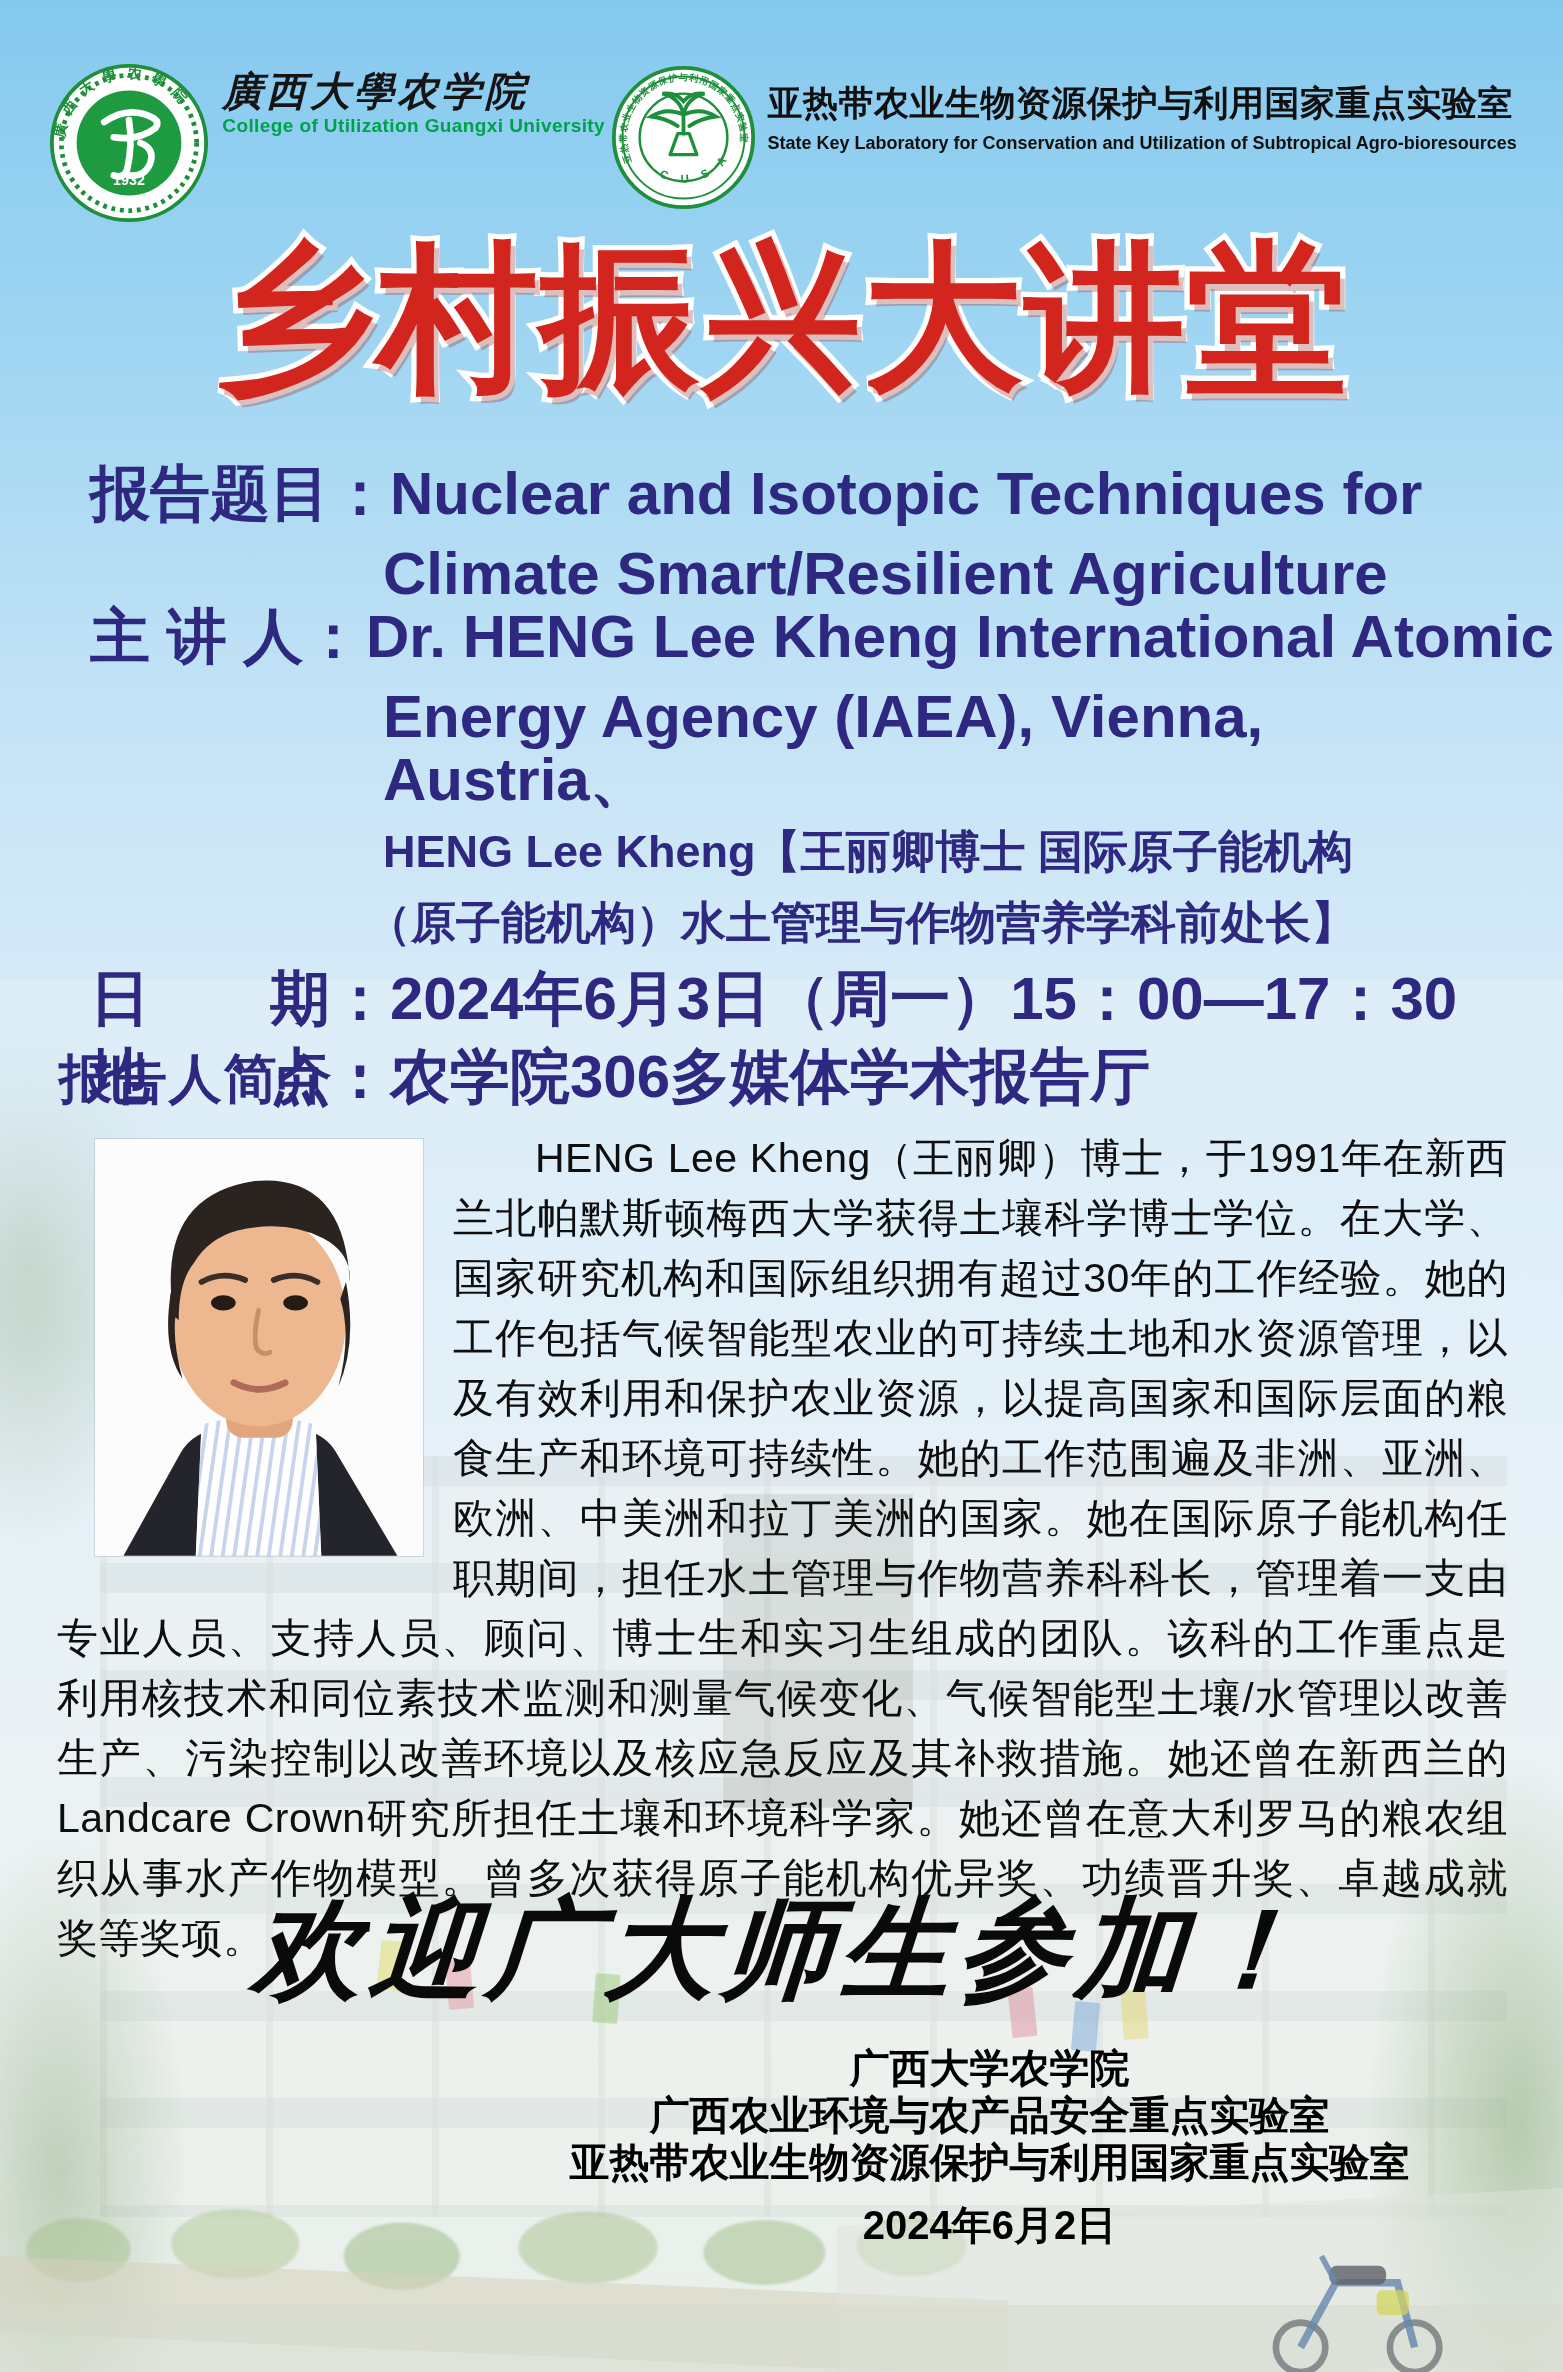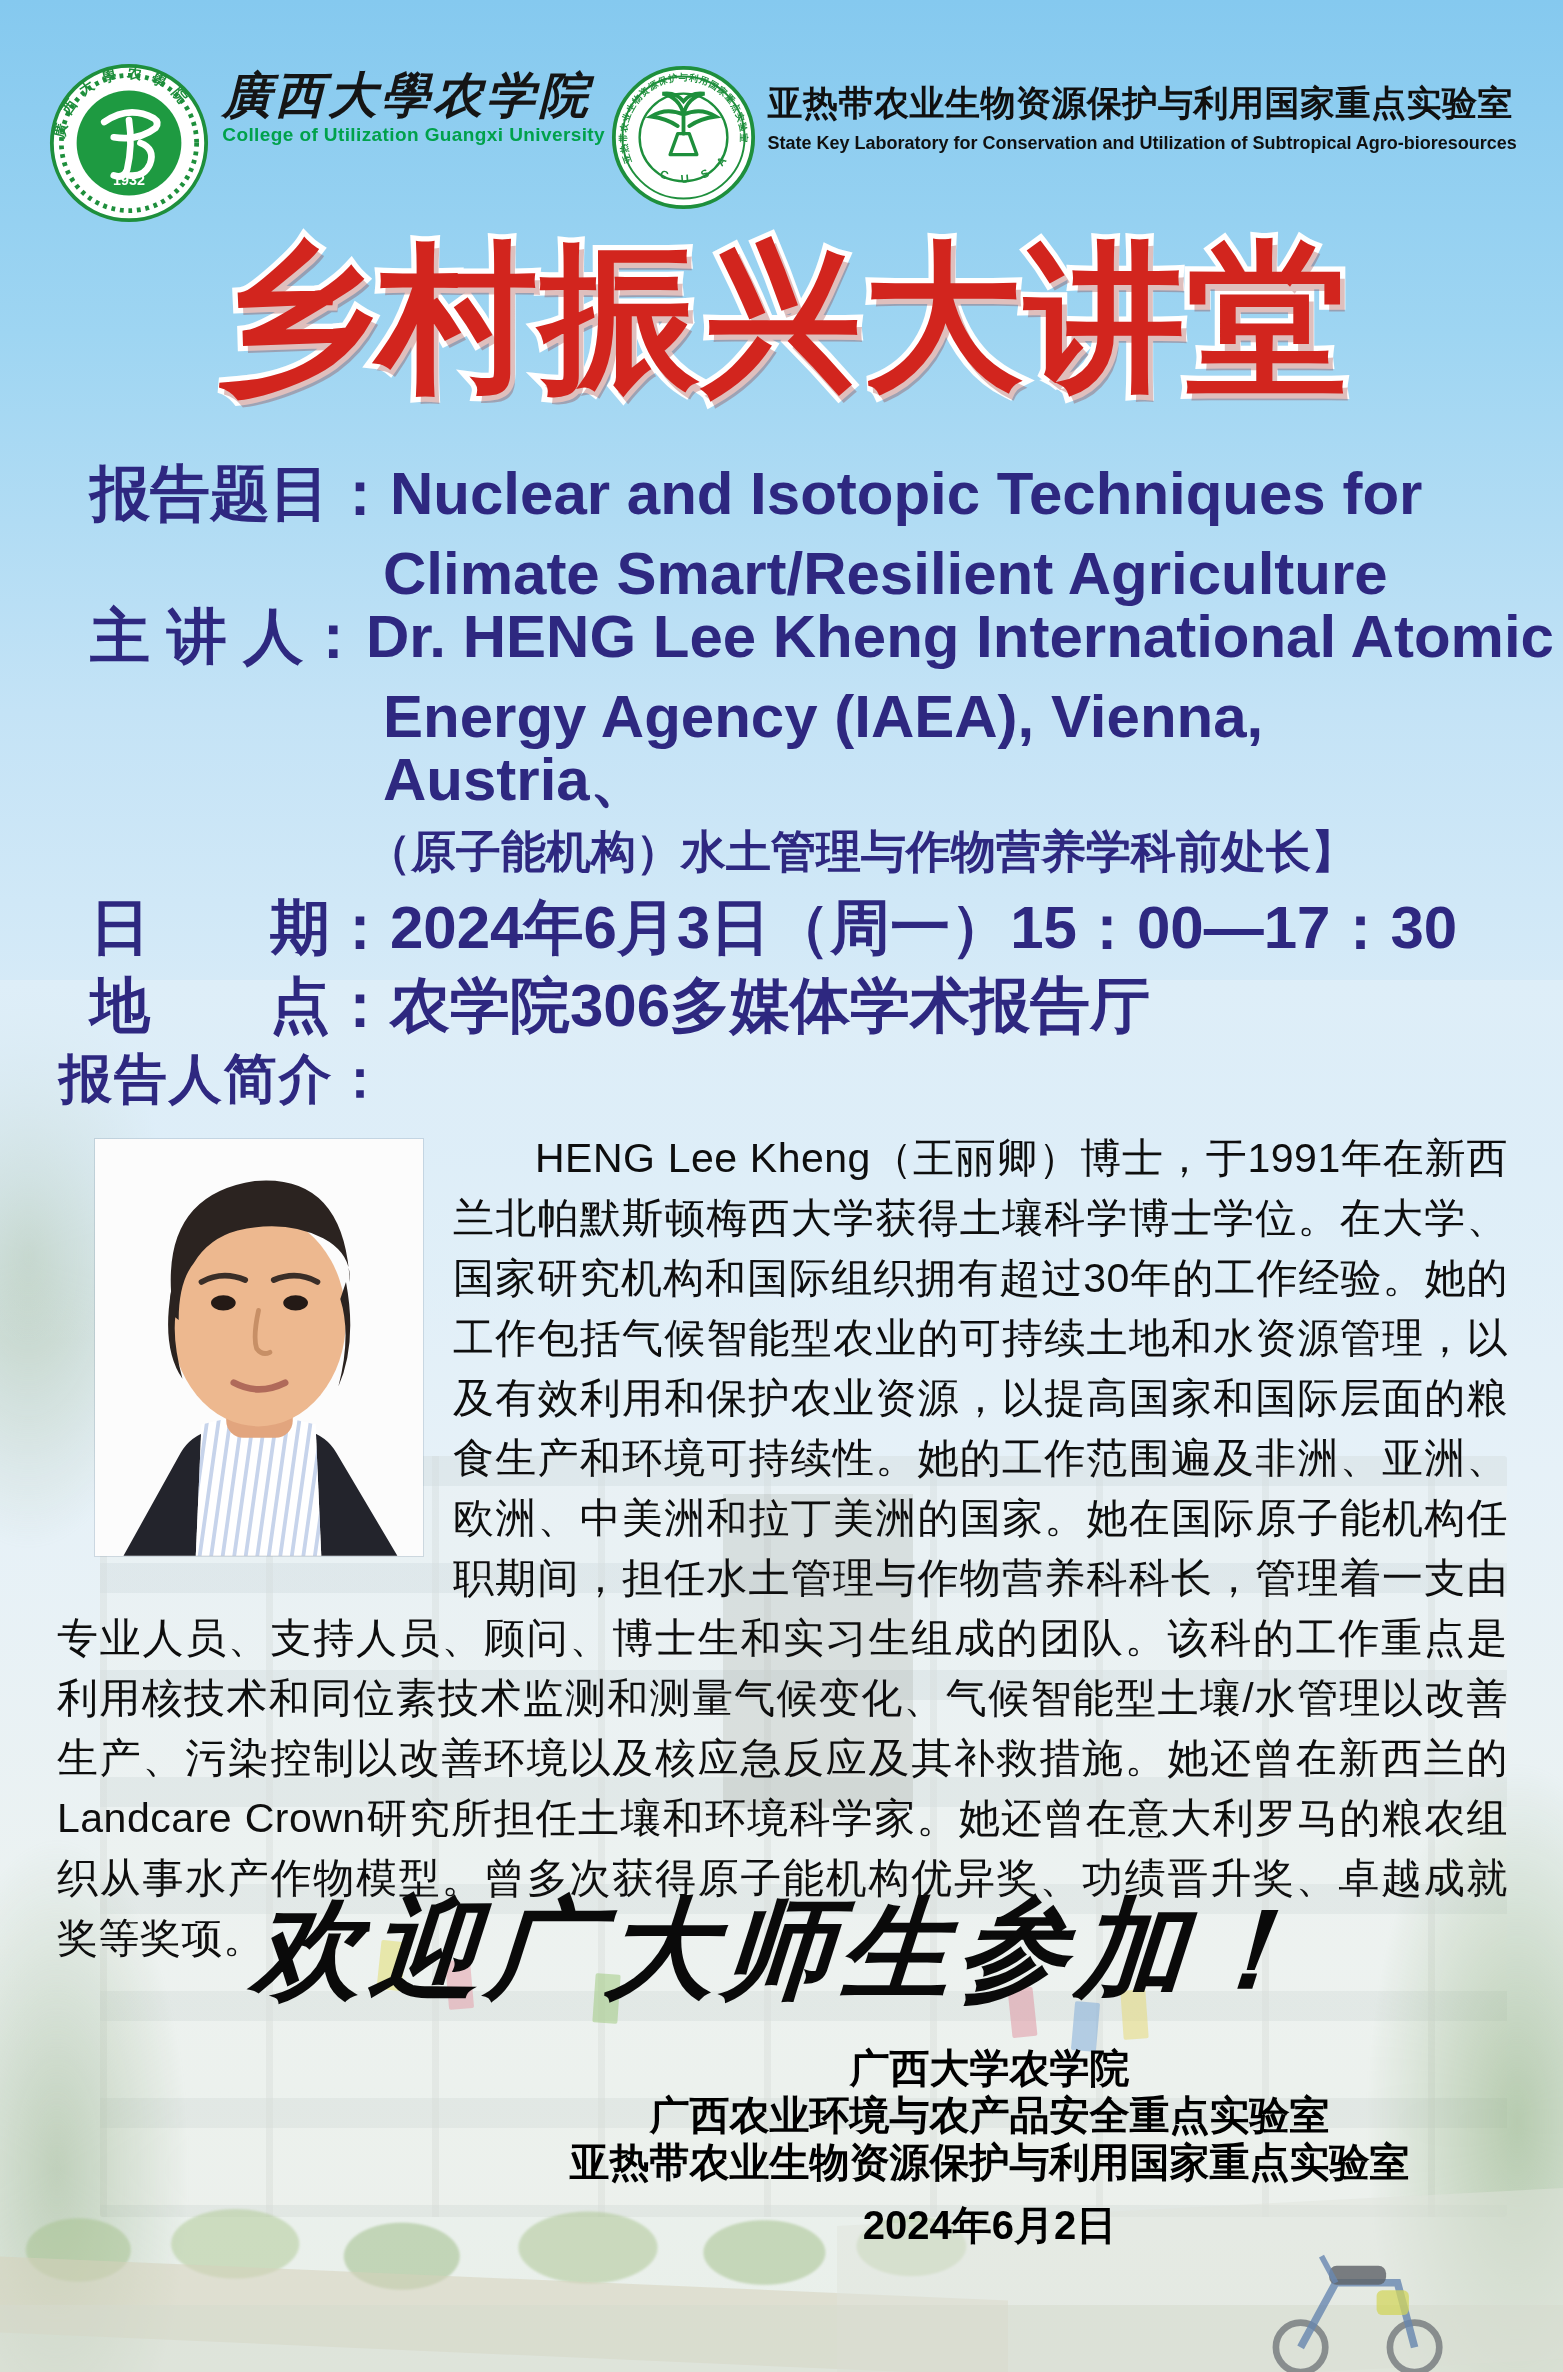--- a/index.html
+++ b/index.html
@@ -32,21 +32,21 @@
   }
   .bd-wall{position:absolute;left:-19px;top:1298px;width:1027px;height:76px;background:rgba(214,209,188,.55);transform:skewY(2.5deg);}
   .bd-road{position:absolute;left:837px;right:0;top:1227px;height:171px;background:rgba(224,228,220,.5);transform:skewY(-3deg);}
   .bd-ground{position:absolute;left:0;right:0;bottom:0;height:67px;background:rgba(213,219,206,.55);}
   .bd-flag{position:absolute;width:25px;height:49px;opacity:.5;border-radius:1.9px;}
   .bd-fade{position:absolute;inset:0;background:linear-gradient(180deg,rgba(222,238,248,1) 0%,rgba(222,238,248,0) 26%);}
   .bd-scooter{position:absolute;left:1255px;top:1236px;opacity:.8;}
   
   .hdr-left{position:absolute;left:49px;top:63px;display:flex;align-items:flex-start;gap:13.3px;z-index:2;}
   .hdr-left-txt{padding-top:5.7px;}
-  .hdr-name-zh{font-family:Liberation Serif, serif;font-style:italic;font-weight:700;font-size:49px;color:#151515;letter-spacing:3.8px;white-space:nowrap;line-height:1.1;}
+  .hdr-name-zh{font-family:Liberation Sans, sans-serif;font-style:italic;font-weight:700;font-size:40px;color:#151515;letter-spacing:3.8px;white-space:nowrap;line-height:1.1;}
   .hdr-name-en{font-size:19px;font-weight:700;color:#00A14B;letter-spacing:0.4px;margin-top:1.9px;}
   .hdr-right{position:absolute;left:611px;top:65px;display:flex;align-items:flex-start;gap:11.4px;z-index:2;}
   .hdr-right-txt{padding-top:15px;}
   .hdr-lab-zh{font-size:35px;font-weight:900;color:#101010;white-space:nowrap;letter-spacing:0.5px;}
   .hdr-lab-en{font-size:18px;font-weight:700;color:#101010;white-space:nowrap;margin-top:5.7px;}
   
   .main-title{
     position:absolute;left:0;right:0;top:230px;text-align:center;z-index:2;
     font-size:160px;font-weight:900;letter-spacing:1.9px;color:#D2251E;line-height:1.1;
     -webkit-text-stroke:10.5px #ffffff;paint-order:stroke fill;
@@ -164,20 +164,23 @@
     <div class="info-row mt18 indent2">
       <span>Climate Smart/Resilient Agriculture</span>
     </div>
     <div class="info-row mt22">
       <span class="info-label">主 讲 人：</span>
       <span class="info-val">Dr. HENG Lee Kheng International Atomic</span>
     </div>
     <div class="info-row mt18 indent2">
       <span>Energy Agency (IAEA), Vienna, Austria、</span>
     </div>
+    <div class="info-row sub-small mt12 indent2">
+      <span>HENG Lee Kheng【王丽卿博士 国际原子能机构</span>
+    </div>
     <div class="info-row sub-small mt12 indent1">
       <span>（原子能机构）水土管理与作物营养学科前处长】</span>
     </div>
     <div class="info-row mt16">
       <span class="info-label">日　　期：</span>
       <span class="info-val">2024年6月3日（周一）15：00—17：30</span>
     </div>
     <div class="info-row mt16">
       <span class="info-label">地　　点：</span>
       <span class="info-val">农学院306多媒体学术报告厅</span>

